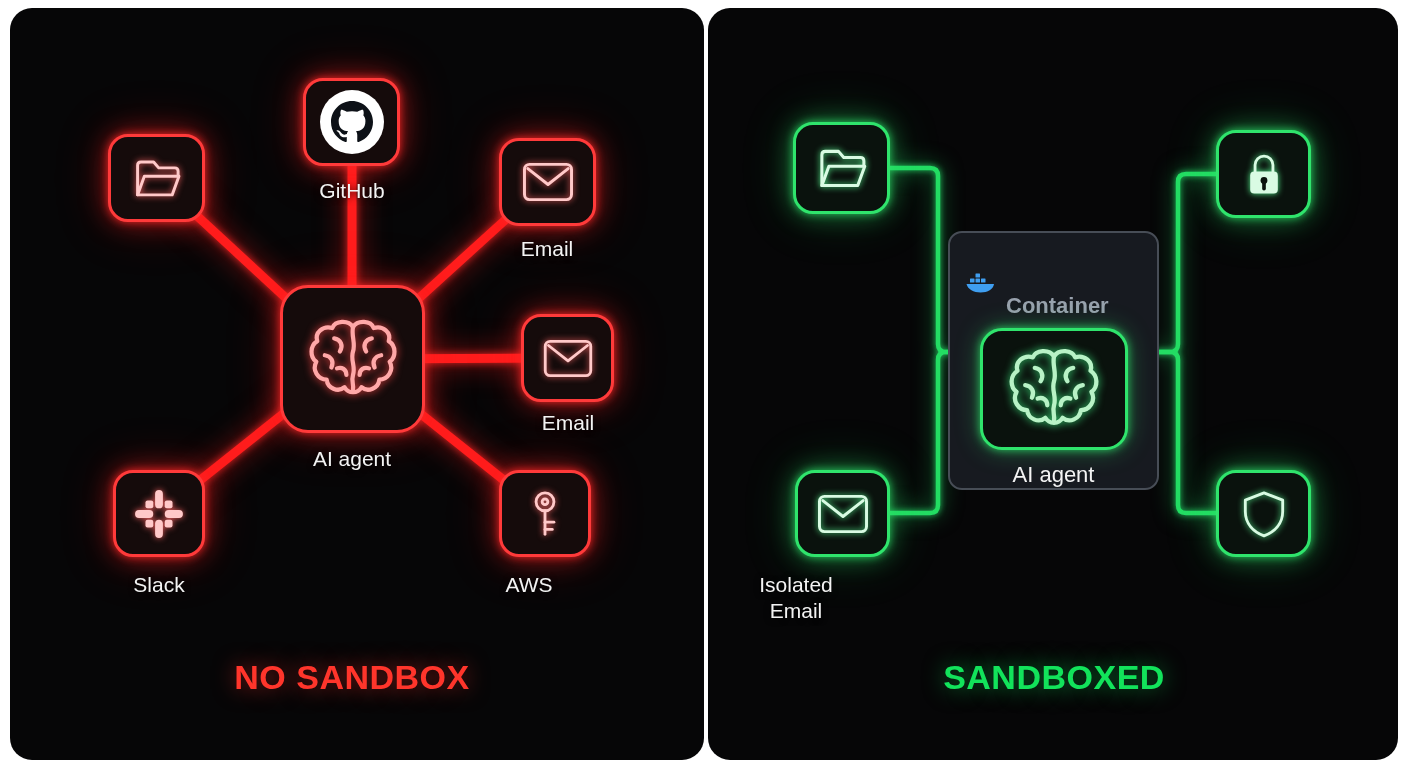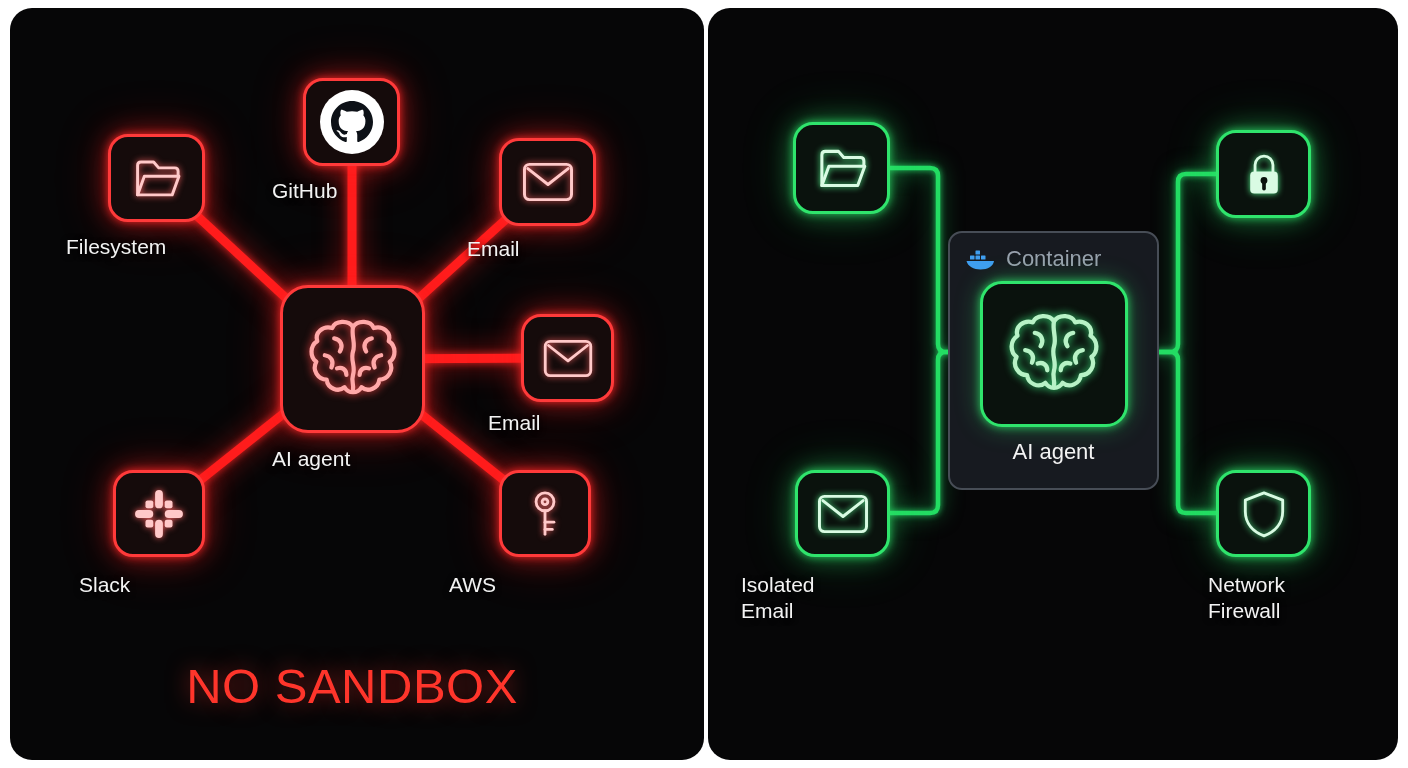--- a/index.html
+++ b/index.html
@@ -31,32 +31,32 @@
   .red-brain svg { filter: drop-shadow(0 0 4px rgba(255,70,70,.95)); }
   .green-ink { color:#d9fbe3; }
   .green-ink svg { filter: drop-shadow(0 0 3px rgba(90,255,150,.95)); }
   .green-brain { color:#b8f2c6; }
   .green-brain svg { filter: drop-shadow(0 0 4px rgba(60,240,130,.95)); }
 
   .gh-circle { width:64px; height:64px; background:#ffffff; border-radius:50%;
                display:flex; align-items:center; justify-content:center; }
 
   .label { position:absolute; z-index:3; color:#f3f3f3; font-size:21px; line-height:1.22;
-           text-align:left; text-shadow:0 1px 6px rgba(0,0,0,.9); }
+           text-align:center; text-shadow:0 1px 6px rgba(0,0,0,.9); }
 
   .title { position:absolute; z-index:3; width:600px; text-align:center;
-           font-size:49px; font-weight:400; letter-spacing:.5px; }
+           font-size:34px; font-weight:700; letter-spacing:.5px; }
   .title-red   { color:#ff352b; text-shadow:0 0 22px rgba(255,53,43,.55); }
   .title-green { color:#12e35b; text-shadow:0 0 22px rgba(18,227,91,.55); }
 
   .container-box { position:absolute; left:948px; top:231px; width:211px; height:259px; z-index:2;
                    background:#171a20; border:2px solid #474d56; border-radius:14px;
                    display:flex; flex-direction:column; }
   .container-header { display:flex; align-items:center; gap:9px; padding:13px 0 0 15px; }
-  .container-label { color:#98a1ad; font-size:22px; font-weight:400; }
+  .container-label { color:#98a1ad; font-size:22px; font-weight:700;margin-top:47px; }
   .agent-box { width:148px; height:146px; margin:9px auto 0; border-radius:22px;
                border:3px solid #2fe46c; background:#0a120d;
                display:flex; align-items:center; justify-content:center;
                box-shadow:0 0 9px rgba(47,228,108,.8), 0 0 24px rgba(40,220,100,.4); }
   .agent-label { margin-top:12px; text-align:center; color:#f3f3f3; font-size:22px; }
 </style>
 </head>
 <body>
 
 <div class="canvas">
@@ -82,21 +82,20 @@
   </svg>
 
   <div class="node red" style="left:108px;top:134px;width:97px;height:88px">
     <span class="icon red-ink">
       <svg viewBox="0 0 64 64" width="54" height="54" fill="none" stroke="currentColor" stroke-width="3.5" stroke-linecap="round" stroke-linejoin="round">
         <path d="M9 52 V17 q0-4 4-4 h15 l6 7 h19 q4 0 4 4 v5"></path>
         <path d="M9 52 l8-22 h41 l-8 22 z"></path>
       </svg>
     </span>
   </div>
-  <div class="label" style="left:66px;top:234px;width:180px">Filesystem</div>
 
   <div class="node red" style="left:303px;top:78px;width:97px;height:88px">
     <span class="gh-circle">
       <svg viewBox="0 0 16 16" width="42" height="42">
         <path fill="#0d1117" d="M8 0C3.58 0 0 3.58 0 8c0 3.54 2.29 6.53 5.47 7.59.4.07.55-.17.55-.38 0-.19-.01-.82-.01-1.49-2.01.37-2.53-.49-2.69-.94-.09-.23-.48-.94-.82-1.13-.28-.15-.68-.52-.01-.53.63-.01 1.08.58 1.23.82.72 1.21 1.87.87 2.33.66.07-.52.28-.87.51-1.07-1.78-.2-3.64-.89-3.64-3.95 0-.87.31-1.59.82-2.15-.08-.2-.36-1.02.08-2.12 0 0 .67-.21 2.2.82.64-.18 1.32-.27 2-.27.68 0 1.36.09 2 .27 1.53-1.04 2.2-.82 2.2-.82.44 1.1.16 1.92.08 2.12.51.56.82 1.27.82 2.15 0 3.07-1.87 3.75-3.65 3.95.29.25.54.73.54 1.48 0 1.07-.01 1.93-.01 2.2 0 .21.15.46.55.38A8.01 8.01 0 0 0 16 8c0-4.42-3.58-8-8-8z"></path>
       </svg>
     </span>
   </div>
   <div class="label" style="left:272px;top:178px;width:160px">GitHub</div>
 
@@ -235,16 +234,16 @@
   </div>
   <div class="label" style="left:741px;top:572px;width:110px">Isolated Email</div>
 
   <div class="node green" style="left:1216px;top:470px;width:95px;height:87px">
     <span class="icon green-ink">
       <svg viewBox="0 0 64 64" width="52" height="52" fill="none" stroke="currentColor" stroke-width="3.5" stroke-linecap="round" stroke-linejoin="round">
         <path d="M32 6 L55 15 V29 C55 44 45 54 32 59 C19 54 9 44 9 29 V15 Z"></path>
       </svg>
     </span>
   </div>
-  <div class="label" style="left:1208px;top:572px;width:110px">Network Firewall</div>
-
+
+  <div class="title title-green" style="left:754px;top:658px">SANDBOXED</div>
 
 </div>
 
 </body></html>

